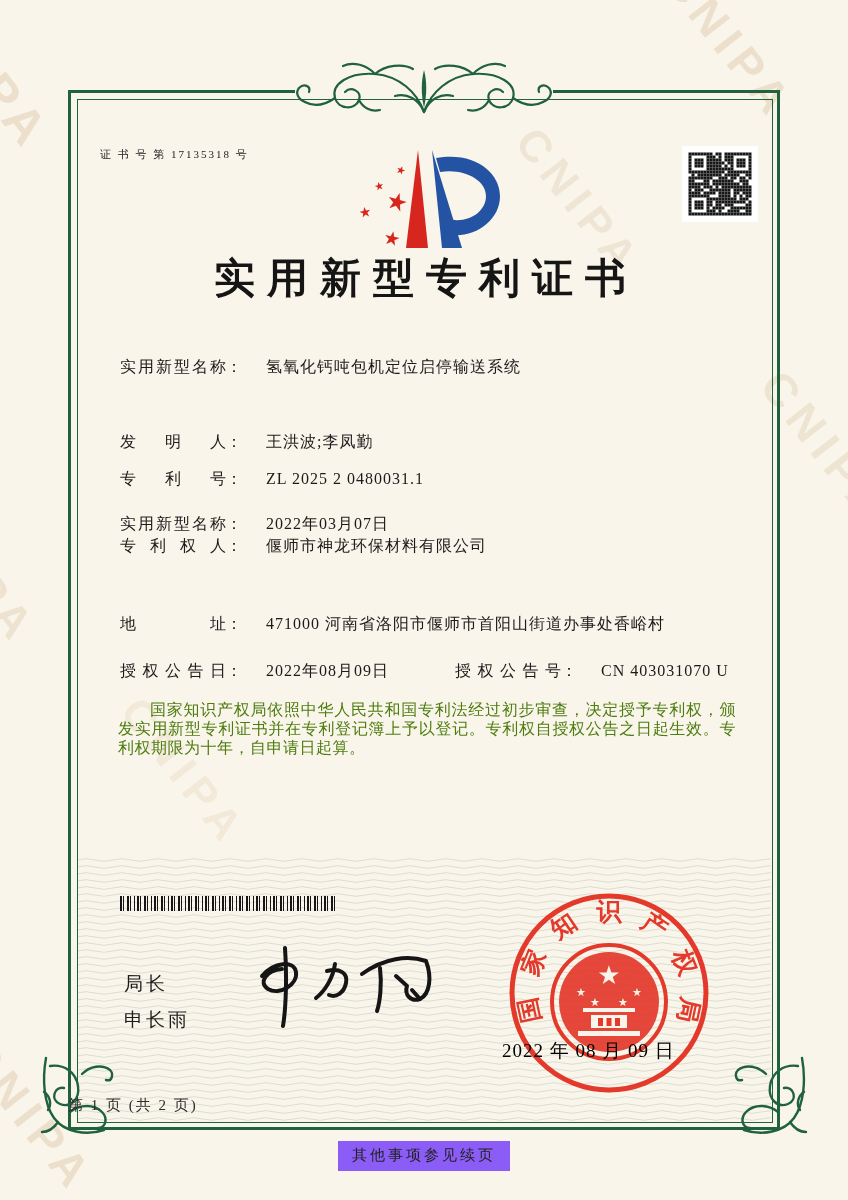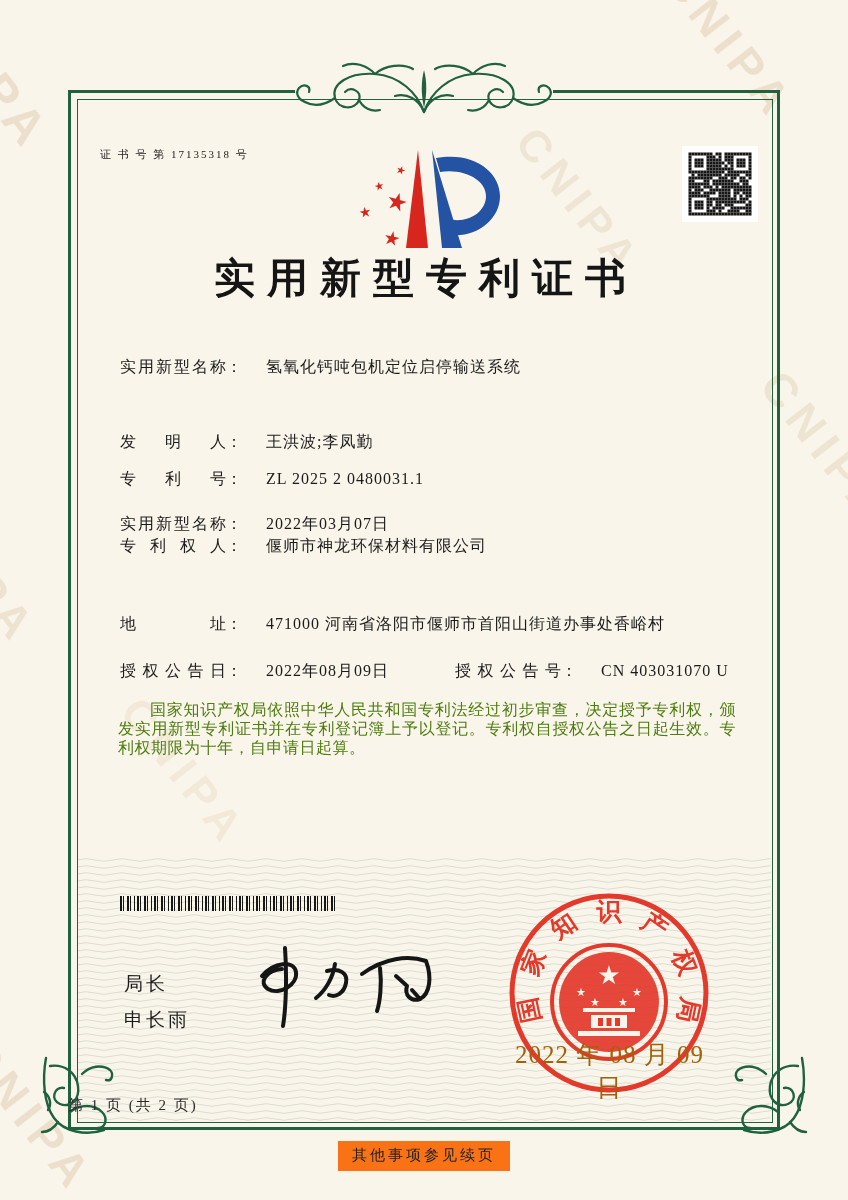--- a/index.html
+++ b/index.html
@@ -41,27 +41,27 @@
       #161616 0 2px,transparent 2px 3px,#161616 3px 4px,transparent 4px 7px,
       #161616 7px 9px,transparent 9px 10px,#161616 10px 11px,transparent 11px 14px,
       #161616 14px 15px,transparent 15px 17px)}
   
   .officer{position:absolute;left:124px;z-index:3;
     font-family:Liberation Sans, sans-serif;
     font-size:19px;letter-spacing:3px;color:#1c1c1c}
   #signature{position:absolute;left:240px;top:938px;z-index:3}
   
   #seal{position:absolute;left:494px;top:878px;z-index:4;opacity:.95}
-  .seal-date{position:absolute;left:502px;top:1038px;width:215px;text-align:center;
-    font-size:25px;color:#a16207;z-index:5;letter-spacing:1px}
+  .seal-date{position:absolute;left:502px;top:1038px;width:215px;text-align:left;
+    font-size:19px;color:#000000;z-index:5;letter-spacing:1px}
   
   .page-no{position:absolute;left:68px;top:1096px;width:712px;
     font-size:15px;letter-spacing:2px;color:#2c2c2c;z-index:3}
   .cont-note{position:absolute;left:424px;top:1141px;transform:translateX(-50%);
-    background:#f97316;padding:5px 14px 6px;font-size:15px;letter-spacing:3px;color:#222;z-index:3}
+    background:#8b5cf6;padding:5px 14px 6px;font-size:15px;letter-spacing:3px;color:#222;z-index:3}
   
   #top-ornament{position:absolute;left:279px;top:48px;z-index:3}
   .corner-orn{position:absolute;z-index:3}
   
   #logo{position:absolute;left:348px;top:146px;z-index:3}
   #qr{position:absolute;left:682px;top:146px;z-index:3;background:#fff}
 </style>
 </head>
 <body>
 

